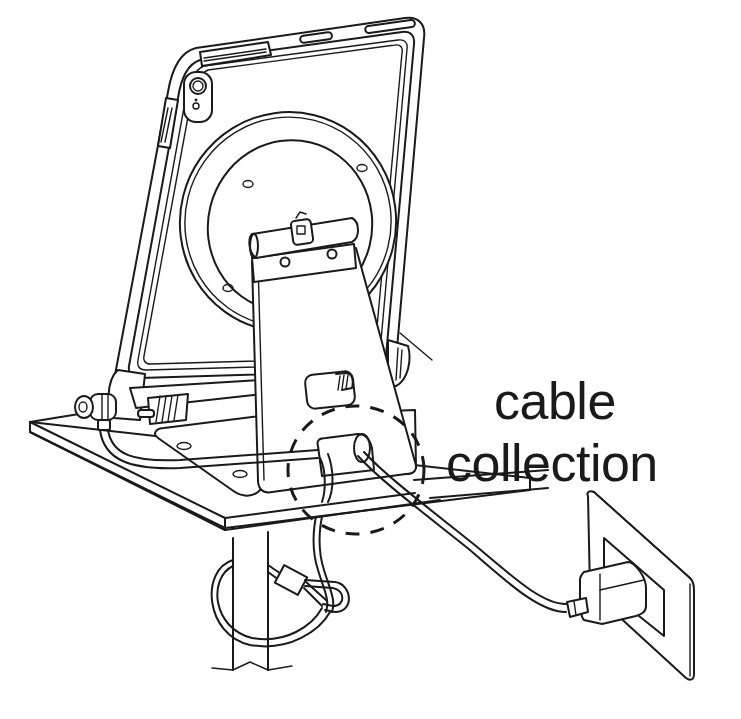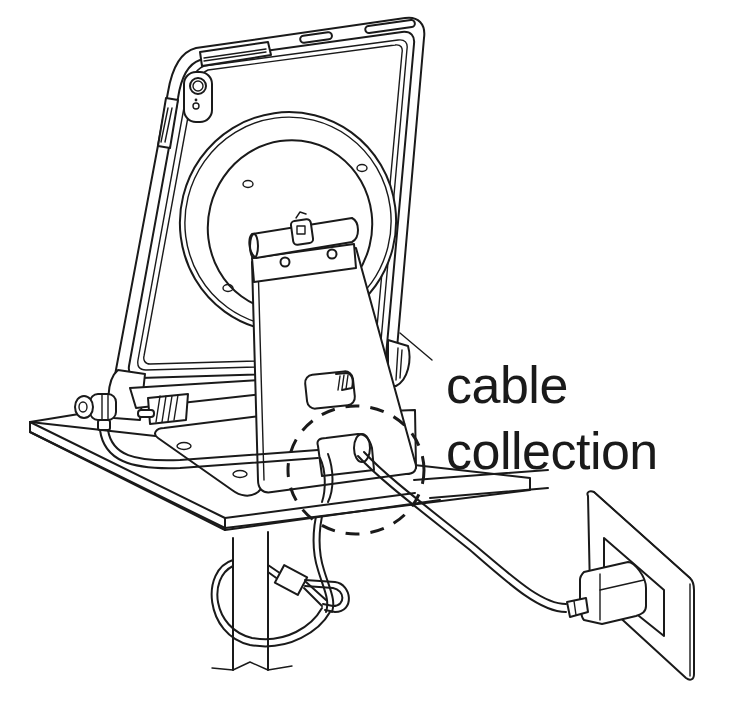--- a/index.html
+++ b/index.html
@@ -12,22 +12,22 @@
     .label {
       position: absolute;
       left: 446px;
       font-family: "Liberation Sans", sans-serif;
       font-size: 52px;
       line-height: 54px;
       color: #1a1a1a;
       letter-spacing: -0.5px;
       white-space: nowrap;
     }
-    #label-line1 { top: 358px; }
-    #label-line2 { top: 424px; }
+    #label-line1 { top: 374px; margin-left: 48px; }
+    #label-line2 { top: 436px; }
   </style>
 </head>
 <body>
 
 <svg id="diagram" viewBox="0 0 741 719" xmlns="http://www.w3.org/2000/svg">
 
   <g>
     <path class="ln" d="M233 538 L233 670"></path>
     <path class="ln" d="M268 532 L268 670"></path>
     <path class="thin" d="M212 668 L233 670 L250 662 L268 670 L292 666"></path>

